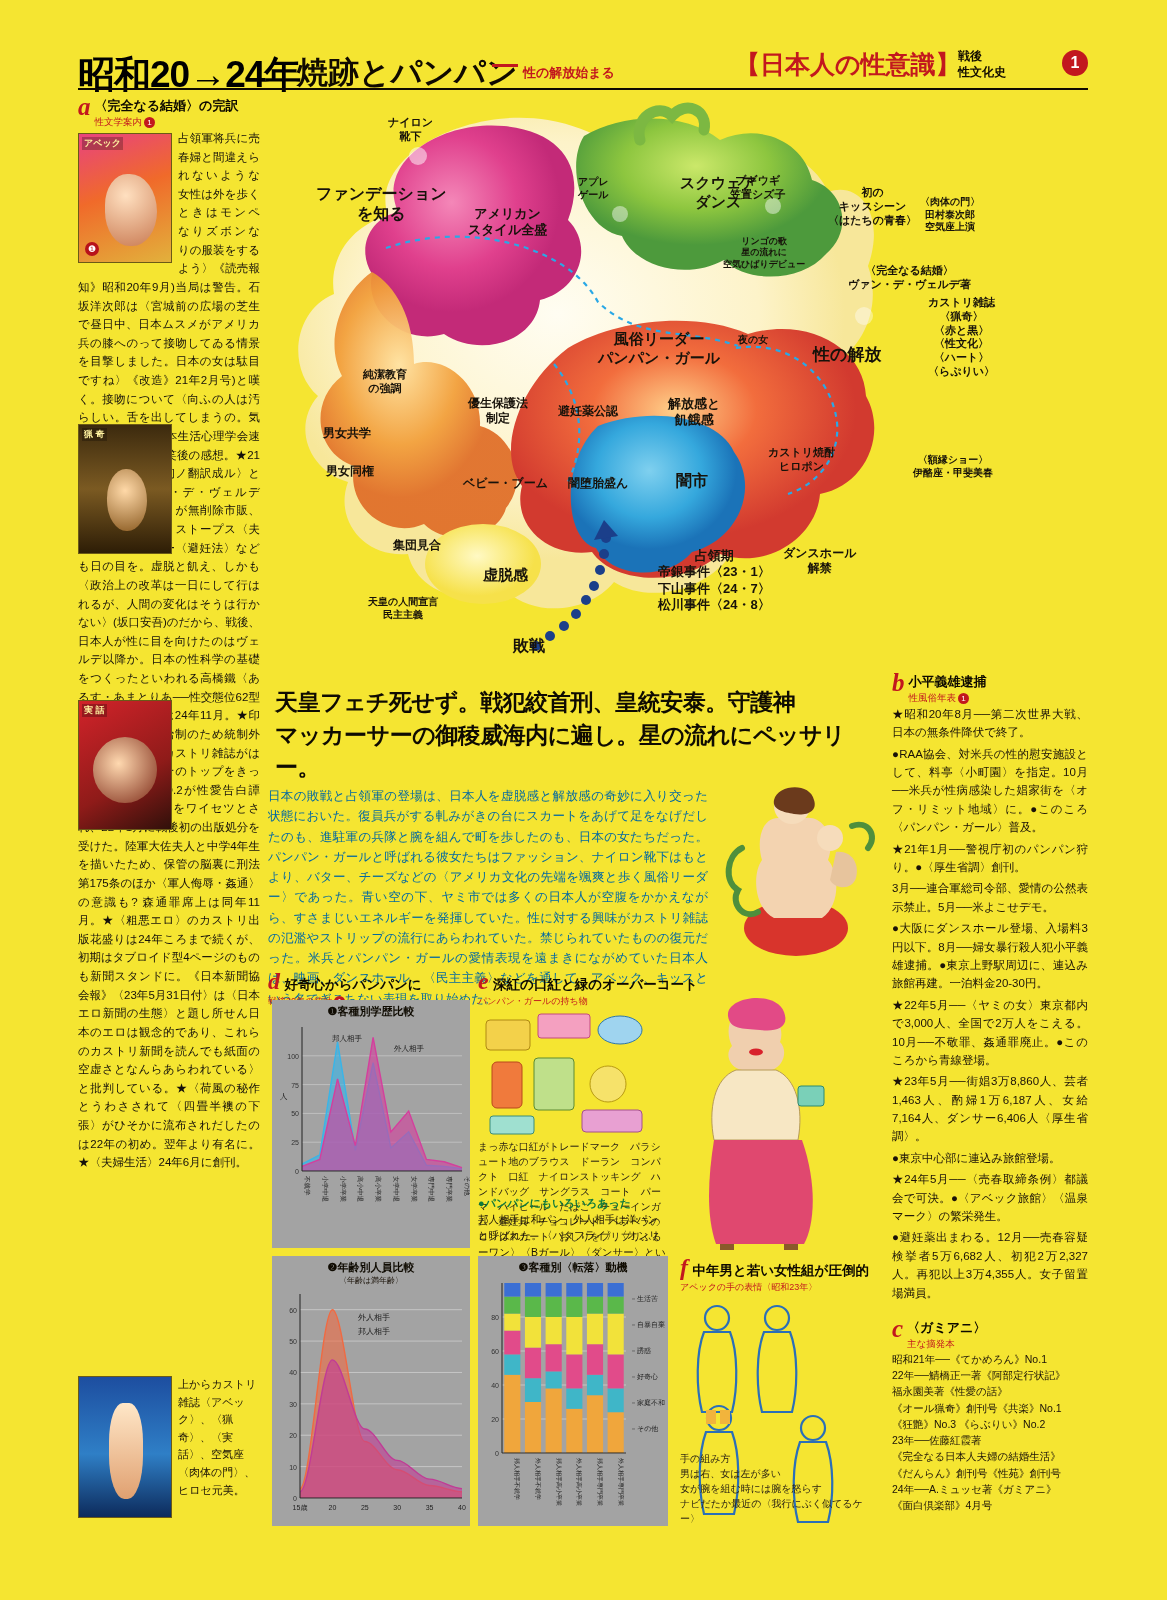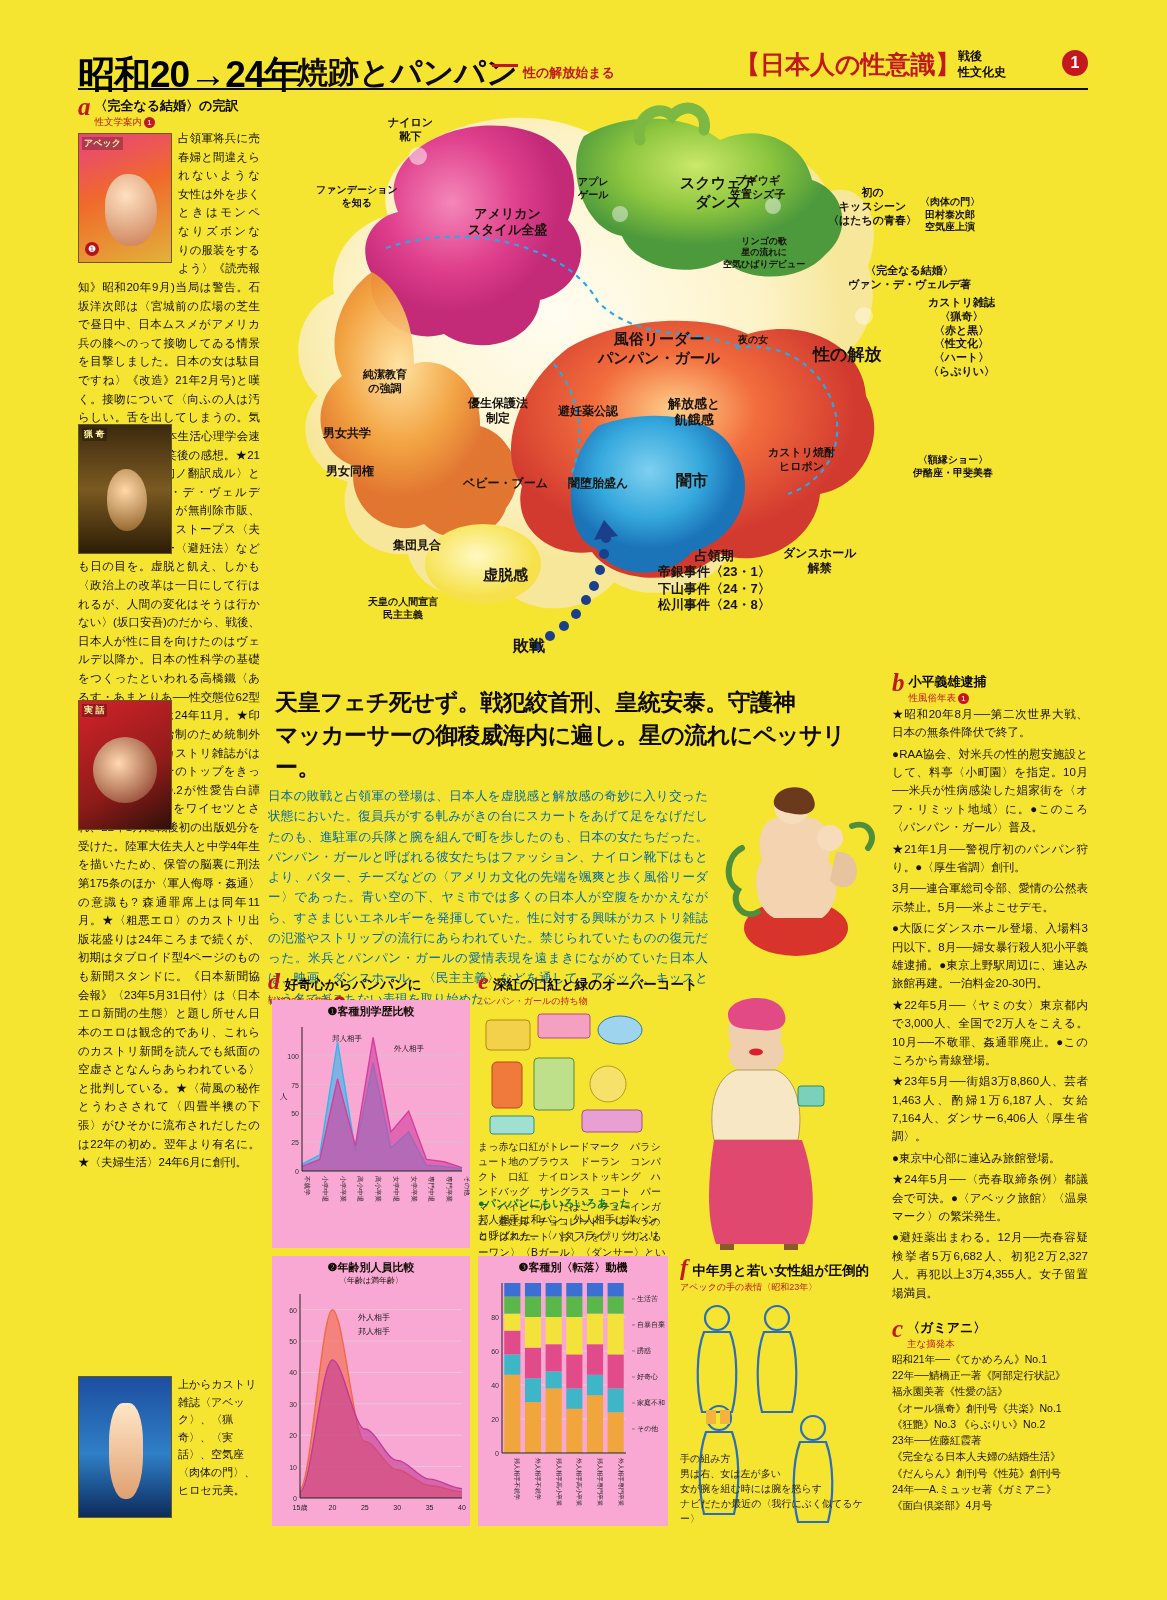--- a/index.html
+++ b/index.html
@@ -46,21 +46,21 @@
 
   
   .midhead{position:absolute;left:275px;top:686px;width:600px;font-size:23px;font-weight:bold;line-height:1.42;color:#0f0b02;letter-spacing:-0.5px;}
   .midbody{position:absolute;left:268px;top:786px;width:440px;font-size:12.5px;line-height:1.62;text-align:justify;color:#0369a1;}
 
   
   .rcol{position:absolute;left:892px;top:672px;width:196px;}
   .rbody{font-size:11.5px;line-height:1.6;text-align:justify;}
 
   
-  .chartbox{position:absolute;background:#f9a8d4;}
+  .chartbox{position:absolute;background:#a3a3a3;}
   .chart-title{font-size:11px;font-weight:bold;text-align:center;color:#0f0b02;}
   svg{display:block;}
 
   .sechead-abs{position:absolute;}
   .h-letter{font-family:"Liberation Serif",serif;font-style:italic;font-size:24px;font-weight:bold;color:#c2181e;}
   .h-main{font-size:13.5px;font-weight:bold;color:#0d0900;}
   .h-sub{font-size:9px;color:#c2181e;}
 
   .note{font-size:10.5px;line-height:1.55;}
   .handw{font-size:10px;color:#2a2213;font-family:Liberation Mono, monospace;}
@@ -191,21 +191,21 @@
 
       <circle cx="150" cy="60" r="9" fill="#ffffff" opacity="0.5"></circle>
       <circle cx="352" cy="118" r="8" fill="#ffffff" opacity="0.45"></circle>
       <circle cx="505" cy="110" r="8" fill="#ffffff" opacity="0.45"></circle>
       <circle cx="596" cy="220" r="9" fill="#ffffff" opacity="0.4"></circle>
     </svg>
 
     <div id="map-labels">
         <div class="lbl" style="left: 120px; top: 20px; font-size: 11px; white-space: pre;">ナイロン
 靴下</div>
-        <div class="lbl" style="left: 48px; top: 88px; font-size: 10px; white-space: pre;">ファンデーション
+        <div class="lbl" style="left: 48px; top: 88px; font-size: 16px; white-space: pre;">ファンデーション
 を知る</div>
         <div class="lbl" style="left: 200px; top: 110px; font-size: 13px; white-space: pre;">アメリカン
 スタイル全盛</div>
         <div class="lbl" style="left: 310px; top: 80px; font-size: 10px; white-space: pre;">アプレ
 ゲール</div>
         <div class="lbl" style="left: 368px; top: 78px; font-size: 15px; white-space: pre; margin-left: 44px;">スクウェア
 ダンス</div>
         <div class="lbl" style="left: 462px; top: 78px; font-size: 11px; white-space: pre;">ブギウギ
 笠置シズ子</div>
         <div class="lbl" style="left: 560px; top: 90px; font-size: 11px; white-space: pre;">初の

